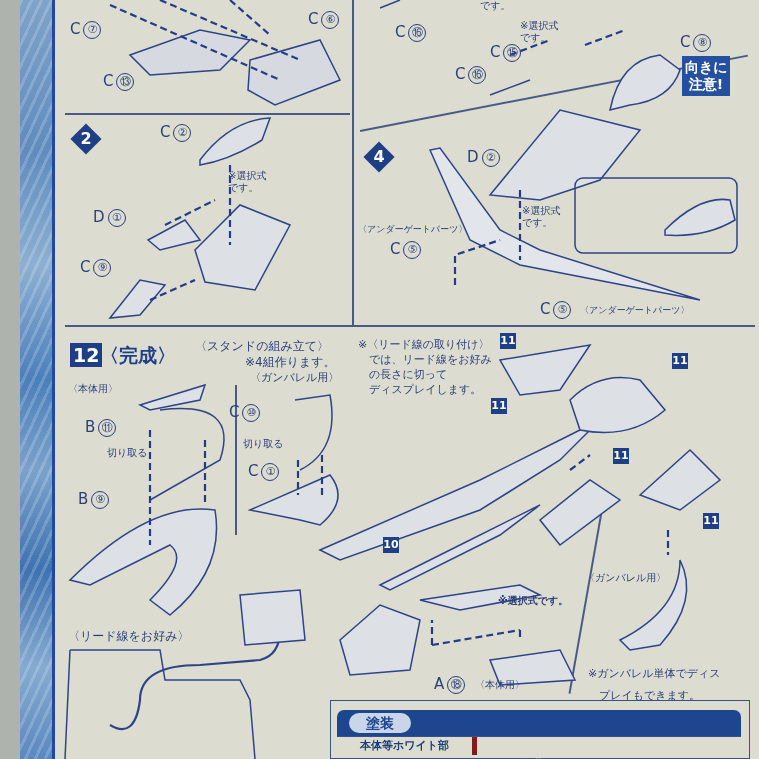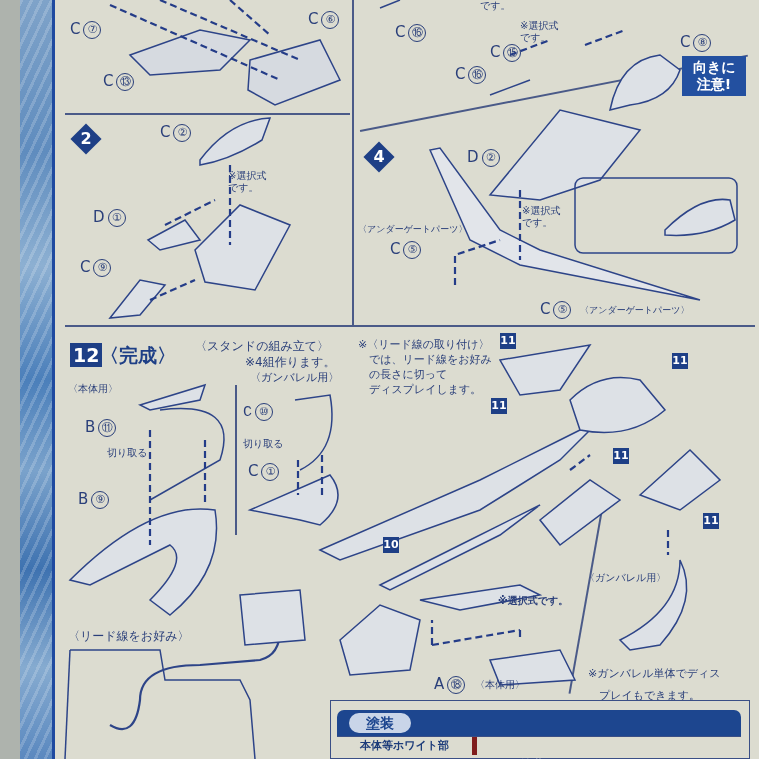--- a/index.html
+++ b/index.html
@@ -11,21 +11,21 @@
   .edge{position:absolute;left:52px;top:0;width:3px;height:759px;background:#1f4aa0;}
   .sheet{position:absolute;left:55px;top:0;width:704px;height:759px;background:#dcdcd0;}
   .hline{position:absolute;height:1.5px;background:#4a5a88;}
   .vline{position:absolute;width:1.5px;background:#4a5a88;}
   .lbl{position:absolute;font-size:15px;color:#2a3f7a;white-space:nowrap;letter-spacing:1px;}
   .lbl .c{display:inline-block;width:16px;height:16px;border:1.3px solid #2a3f7a;border-radius:50%;font-size:11px;line-height:16px;text-align:center;margin-left:2px;vertical-align:1px;letter-spacing:0;}
   .note{position:absolute;font-size:10px;color:#2a3f7a;line-height:12px;white-space:pre;}
   .diamond{position:absolute;width:22px;height:22px;background:#1e3f86;transform:rotate(45deg);}
   .diamond span{position:absolute;left:0;top:0;width:22px;height:22px;transform:rotate(-45deg);color:#fff;font-weight:bold;font-size:16px;text-align:center;line-height:22px;}
   .sq{position:absolute;background:#1e3f86;color:#fff;font-weight:bold;font-size:11px;width:16px;height:16px;line-height:16px;text-align:center;}
-  .warn{position:absolute;background:#2350a0;color:#fff;font-weight:bold;font-size:14px;line-height:17px;padding:3px 11px;width:42px;text-align:center;}
+  .warn{position:absolute;background:#2350a0;color:#fff;font-weight:bold;font-size:14px;line-height:17px;padding:3px 3px;width:42px;text-align:center;}
   .step12{position:absolute;left:70px;top:343px;background:#1e3f86;color:#fff;font-weight:bold;font-size:19px;padding:0 3px;line-height:24px;}
   .title12{position:absolute;left:100px;top:343px;font-weight:bold;font-size:19px;color:#1e3f86;text-align:center;}
   svg{position:absolute;left:0;top:0;}
   .guide{position:absolute;left:330px;top:700px;width:420px;height:59px;border:1.5px solid #3a4f86;box-sizing:border-box;background:#dcdcd0;}
   .guide-head{position:absolute;left:6px;top:9px;width:404px;height:26px;background:#1d468f;border-radius:7px 7px 0 0;}
   .guide-pill{position:absolute;left:12px;top:3px;width:62px;height:20px;border-radius:10px;background:#c9d5e8;color:#1d468f;font-weight:bold;font-size:14px;text-align:center;line-height:20px;}
   .guide-title{position:absolute;left:135px;top:3px;color:#fff;font-weight:bold;font-size:11px;letter-spacing:1px;margin-top:44px;}
   .guide-row{position:absolute;left:6px;top:35px;width:404px;height:18px;border-top:1px solid #3a4f86;font-size:11px;color:#1d3c7a;}
   .guide-row .k{position:absolute;left:0;width:135px;text-align:center;line-height:18px;font-weight:bold;border-right:5px solid #7f1d1d;height:18px;}
   .guide-row .v{position:absolute;left:140px;width:264px;text-align:center;line-height:18px;}
@@ -148,21 +148,21 @@
 
 <div class="step12">12</div>
 <div class="title12">〈完成〉</div>
 <div class="note" style="left:195px;top:340px;font-size:12px;">〈スタンドの組み立て〉</div>
 <div class="note" style="left:245px;top:356px;font-size:12px;">※4組作ります。</div>
 <div class="note" style="left:250px;top:372px;font-size:11px;">〈ガンバレル用〉</div>
 <div class="note" style="left:68px;top:383px;">〈本体用〉</div>
 <div class="lbl" style="left:85px;top:418px;"><span>B</span><span class="c">⑪</span></div>
 <div class="note" style="left:107px;top:447px;">切り取る</div>
 <div class="lbl" style="left:78px;top:490px;"><span>B</span><span class="c">⑨</span></div>
-<div class="lbl" style="left:243px;top:403px;font-family:Liberation Mono, monospace;"><span>C</span><span class="c">⑩</span></div>
+<div class="lbl" style="left:229px;top:403px;"><span>C</span><span class="c">⑩</span></div>
 <div class="note" style="left:243px;top:438px;">切り取る</div>
 <div class="lbl" style="left:248px;top:462px;"><span>C</span><span class="c">①</span></div>
 
 <div class="note" style="left:358px;top:337px;font-size:11px;line-height:15px;">※〈リード線の取り付け〉
 　では、リード線をお好み
 　の長さに切って
 　ディスプレイします。</div>
 <div class="sq" style="left:500px;top:333px;">11</div>
 <div class="sq" style="left:672px;top:353px;">11</div>
 <div class="sq" style="left:491px;top:398px;">11</div>

